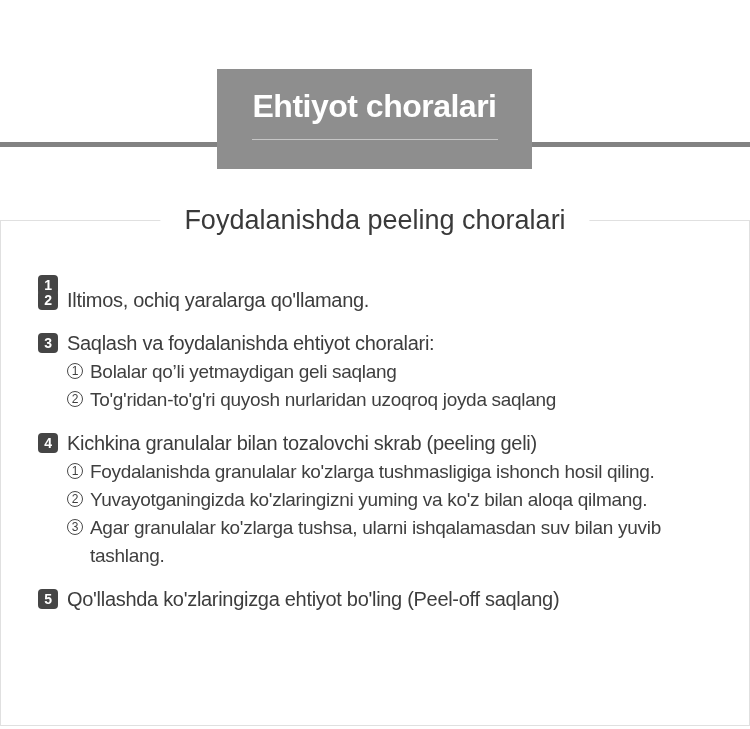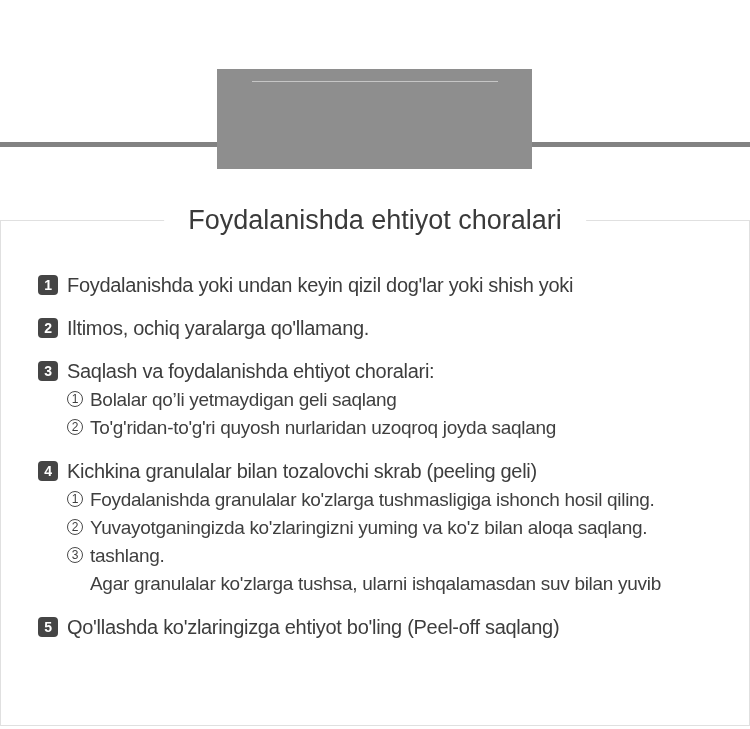--- a/index.html
+++ b/index.html
@@ -76,33 +76,33 @@
   }
 </style>
 </head>
 <body>
 
 <div class="page">
 
   <header class="banner">
     <div class="banner-line"></div>
     <div class="banner-box">
+      <div class="banner-title">Ehtiyot choralari</div>
       <div class="banner-underline"></div>
     </div>
   </header>
 
   <section class="content-box">
-    <h2 class="section-heading">Foydalanishda ehtiyot choralari</h2>
+    <h2 class="section-heading">Foydalanishda peeling choralari</h2>
 
     <ol class="list">
 
       <li class="item">
         <span class="badge">1</span>
         <div class="itext">
-          <div class="line">Foydalanishda yoki undan keyin qizil dog'lar yoki shish yoki</div>
         </div>
       </li>
 
       <li class="item">
         <span class="badge">2</span>
         <div class="itext">
           <div class="line">Iltimos, ochiq yaralarga qo'llamang.</div>
         </div>
       </li>
 
@@ -128,26 +128,26 @@
         <div class="itext">
           <div class="line">Kichkina granulalar bilan tozalovchi skrab (peeling geli)</div>
         </div>
         <div class="subs">
           <div class="sub">
             <span class="cnum">1</span>
             <div class="line">Foydalanishda granulalar ko'zlarga tushmasligiga ishonch hosil qiling.</div>
           </div>
           <div class="sub">
             <span class="cnum">2</span>
-            <div class="line">Yuvayotganingizda ko'zlaringizni yuming va ko'z bilan aloqa saqlang.</div>
+            <div class="line">Yuvayotganingizda ko'zlaringizni yuming va ko'z bilan aloqa qilmang.</div>
           </div>
           <div class="sub">
             <span class="cnum">3</span>
+            <div class="line">Agar granulalar ko'zlarga tushsa, ularni ishqalamasdan suv bilan yuvib</div>
             <div class="line">tashlang.</div>
-            <div class="line">Agar granulalar ko'zlarga tushsa, ularni ishqalamasdan suv bilan yuvib</div>
           </div>
         </div>
       </li>
 
       <li class="item">
         <span class="badge">5</span>
         <div class="itext">
           <div class="line">Qo'llashda ko'zlaringizga ehtiyot bo'ling (Peel-off saqlang)</div>
         </div>
       </li>

